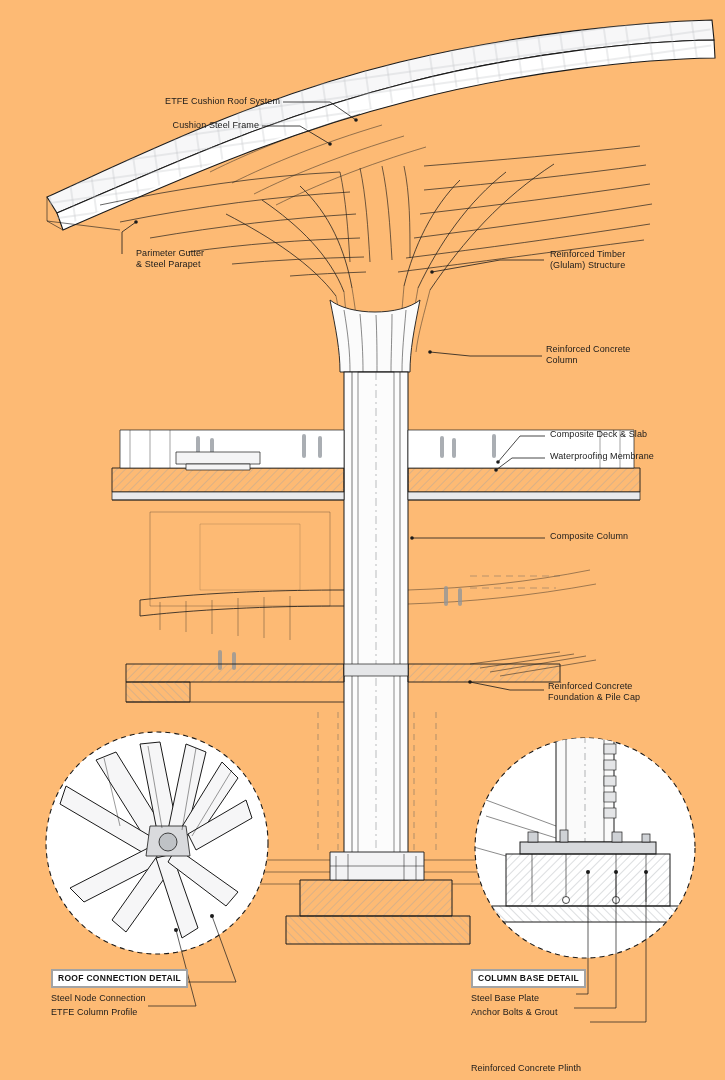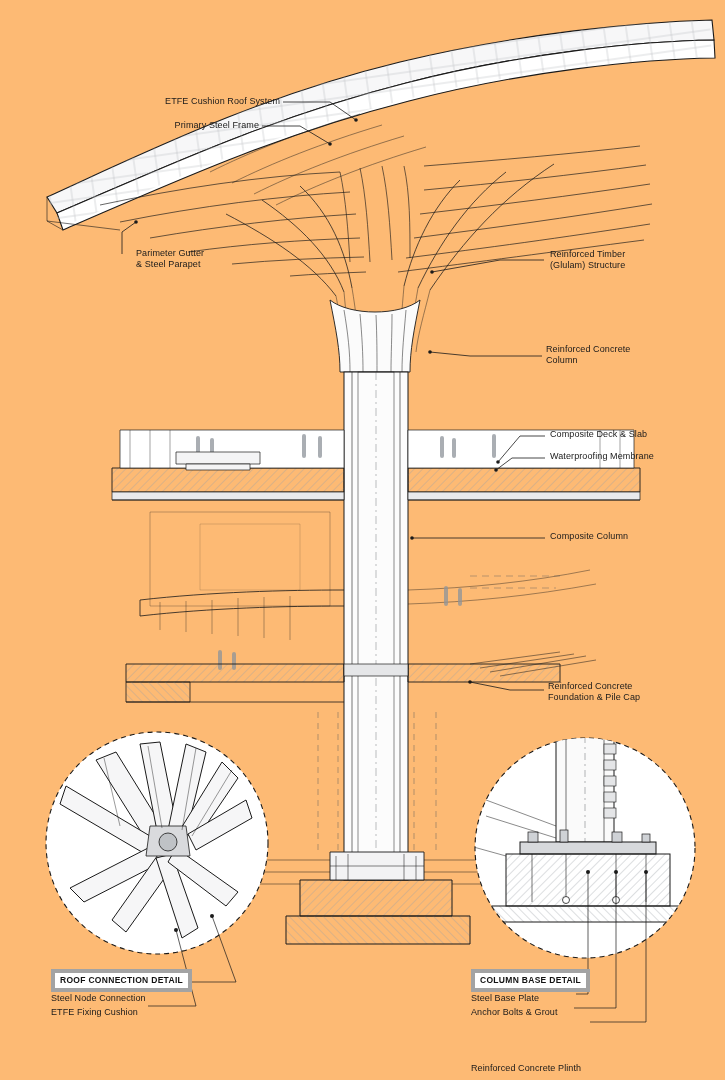--- a/index.html
+++ b/index.html
@@ -39,21 +39,21 @@
   }
   .label.right { text-align: left; }
   .label.left  { text-align: right; }
   .detail-title {
     position: absolute;
     font-size: 8.5px;
     line-height: 11px;
     font-weight: bold;
     letter-spacing: 0.3px;
     color: #111111;
-    border: 4px solid #a3a3a3;
+    border: 2px solid #a3a3a3;
     padding: 2px 5px 2px 5px;
     background: #ffffff;
     font-family: "Liberation Sans", sans-serif;
   }
 </style>
 </head>
 <body>
 
 <div id="sheet">
 
@@ -334,21 +334,21 @@
       <circle cx="430" cy="352" r="1.8"></circle>
       <circle cx="498" cy="462" r="1.8"></circle>
       <circle cx="496" cy="470" r="1.8"></circle>
       <circle cx="412" cy="538" r="1.8"></circle>
       <circle cx="470" cy="682" r="1.8"></circle>
     </g>
   </svg>
 
   <div class="label left" style="left:84px; top:96px; width:196px;">ETFE Cushion Roof System</div>
 
-  <div class="label left" style="left:84px; top:120px; width:175px;">Primary Steel Frame</div>
+  <div class="label left" style="left:84px; top:120px; width:175px;">Cushion Steel Frame</div>
 
   <div class="label right" style="left:136px; top:248px; width:140px;">Parimeter Gutter
 &amp; Steel Parapet</div>
 
   <div class="label right" style="left:550px; top:249px; width:160px;">Reinforced Timber
 (Glulam) Structure</div>
 
   <div class="label right" style="left:546px; top:344px; width:160px;">Reinforced Concrete
 Column</div>
 
@@ -358,21 +358,21 @@
 
   <div class="label right" style="left:550px; top:531px; width:150px;">Composite Column</div>
 
   <div class="label right" style="left:548px; top:681px; width:165px;">Reinforced Concrete
 Foundation &amp; Pile Cap</div>
 
   <div class="detail-title" style="left:51px; top:969px;">ROOF CONNECTION DETAIL</div>
 
   <div class="label right" style="left:51px; top:993px; width:160px;">Steel Node Connection</div>
 
-  <div class="label right" style="left:51px; top:1007px; width:160px;">ETFE Fixing Cushion</div>
+  <div class="label right" style="left:51px; top:1007px; width:160px;">ETFE Column Profile</div>
 
   <div class="detail-title" style="left:471px; top:969px;">COLUMN BASE DETAIL</div>
 
   <div class="label right" style="left:471px; top:993px; width:170px;">Steel Base Plate</div>
 
   <div class="label right" style="left:471px; top:1007px; width:170px;">Anchor Bolts &amp; Grout</div>
 
   <div class="label right" style="left:471px; top:1063px; width:190px;">Reinforced Concrete Plinth</div>
 
 </div>

